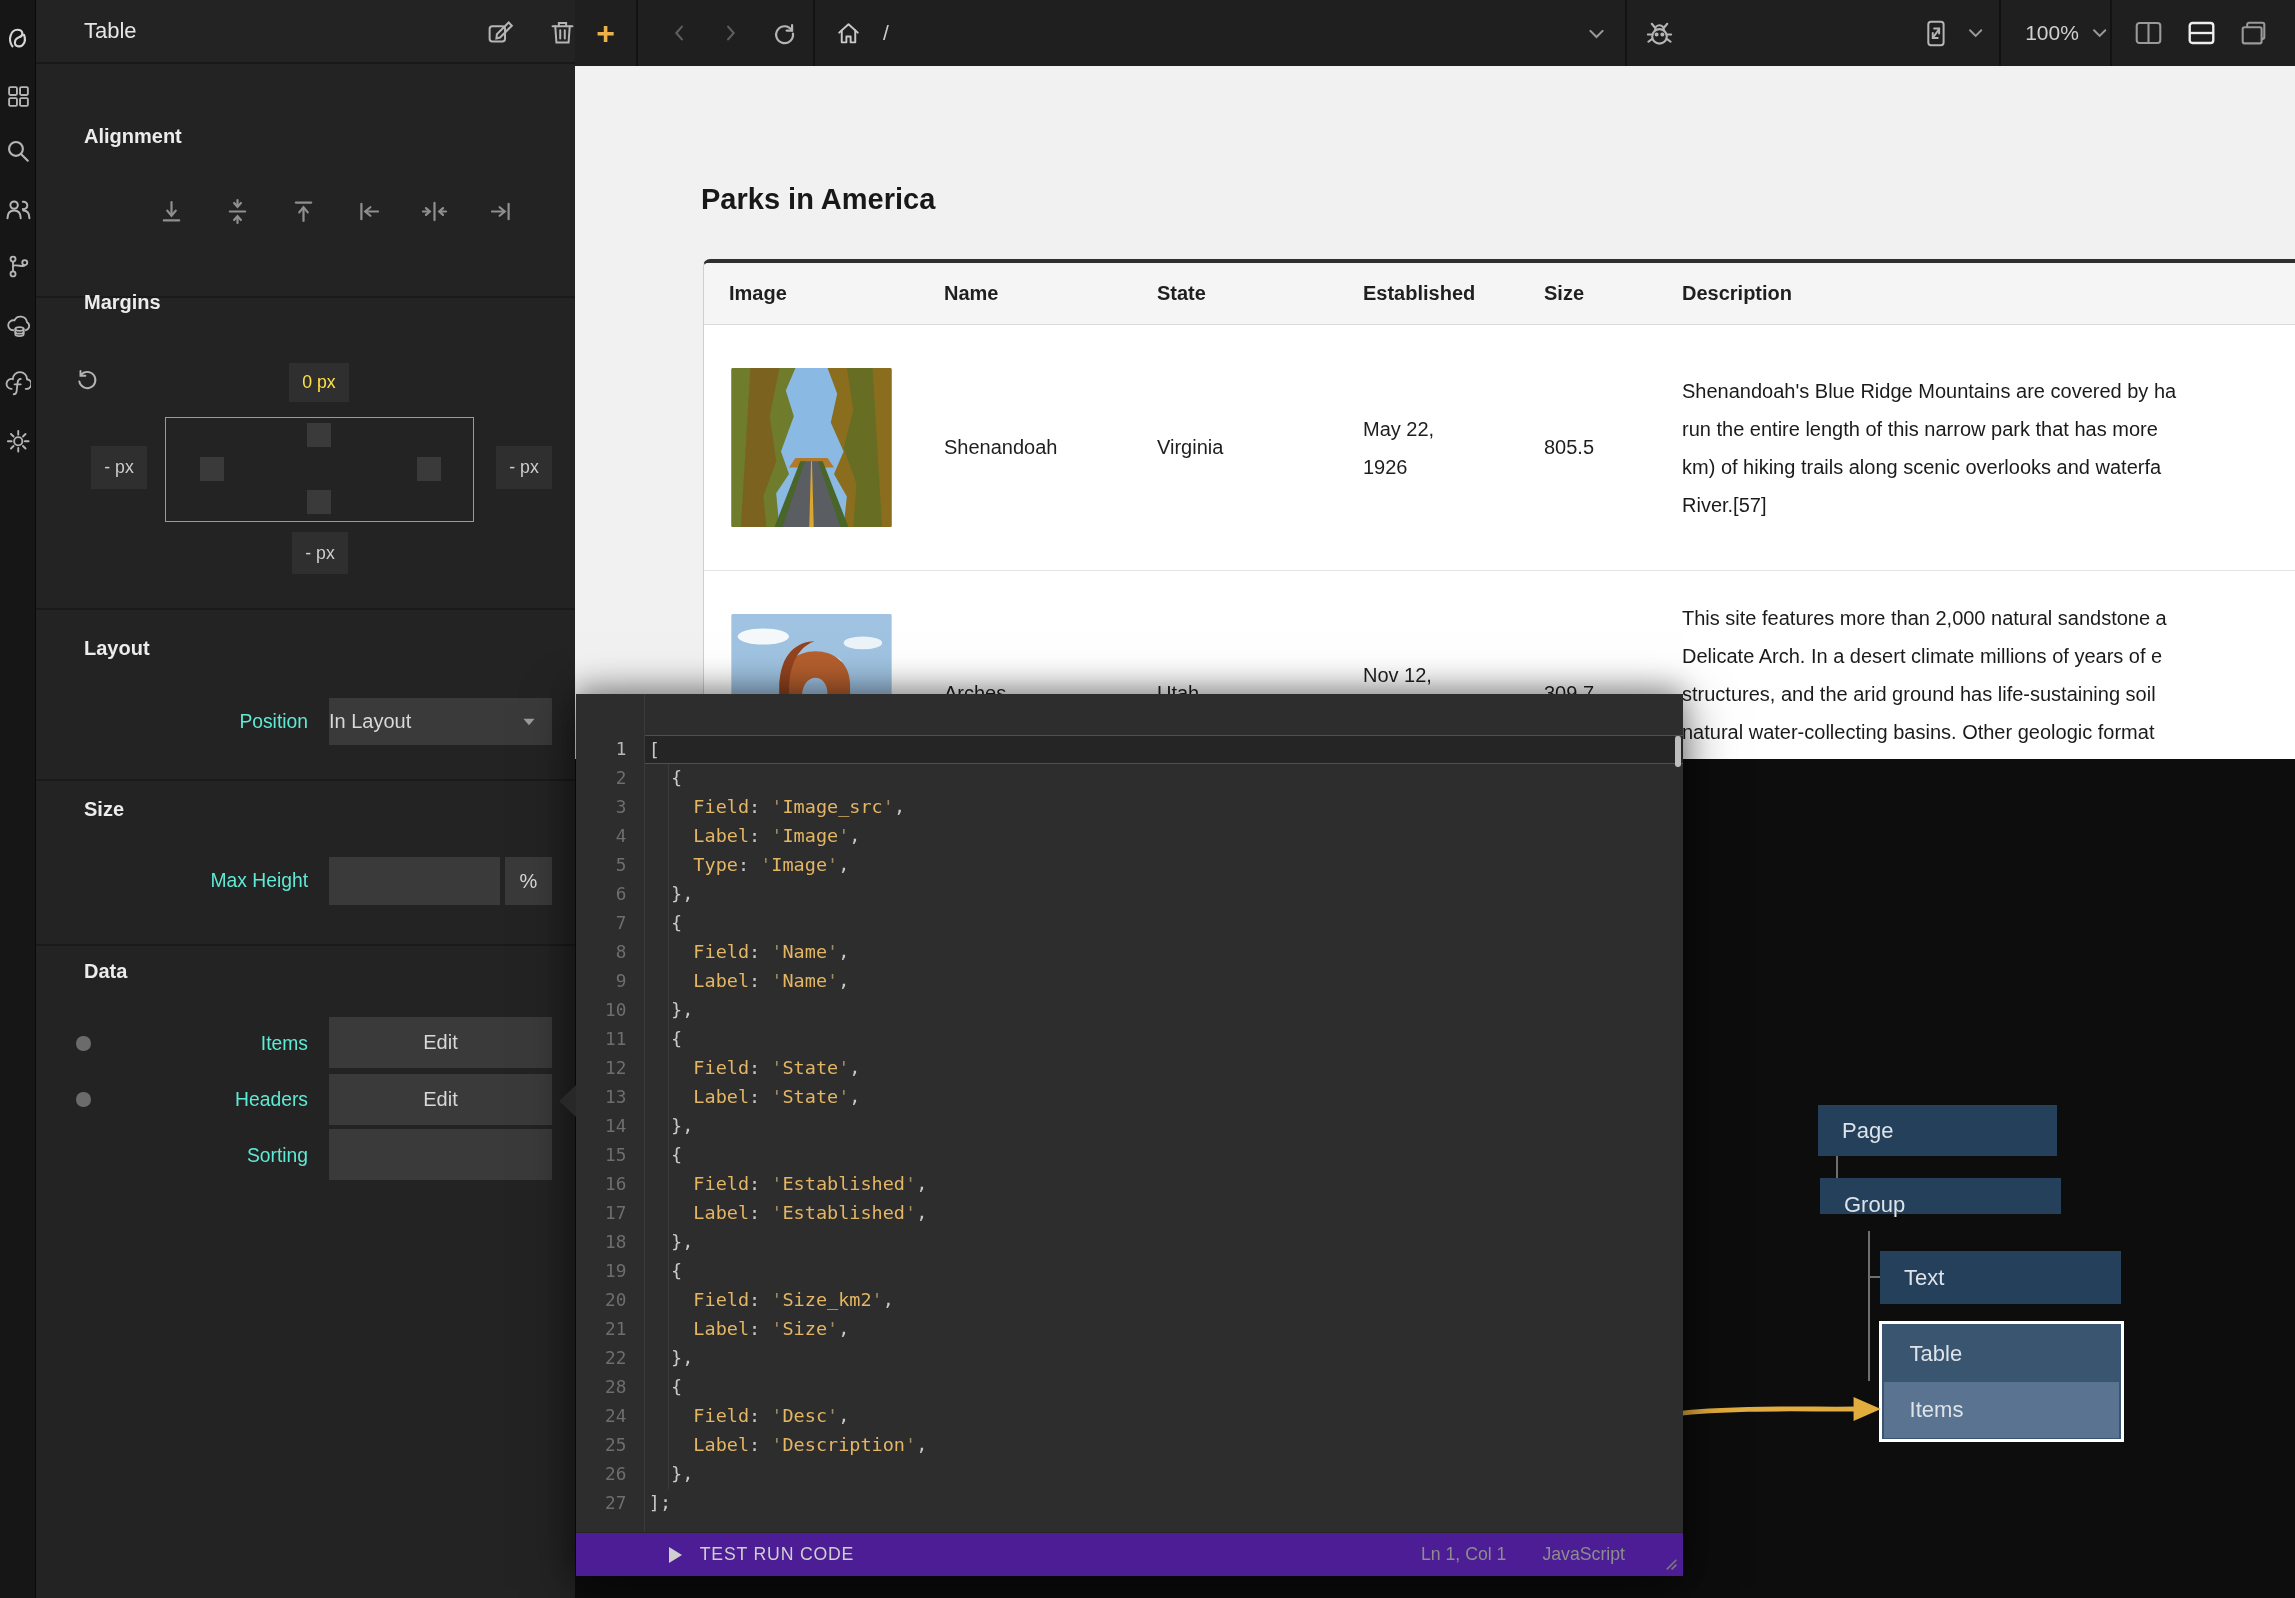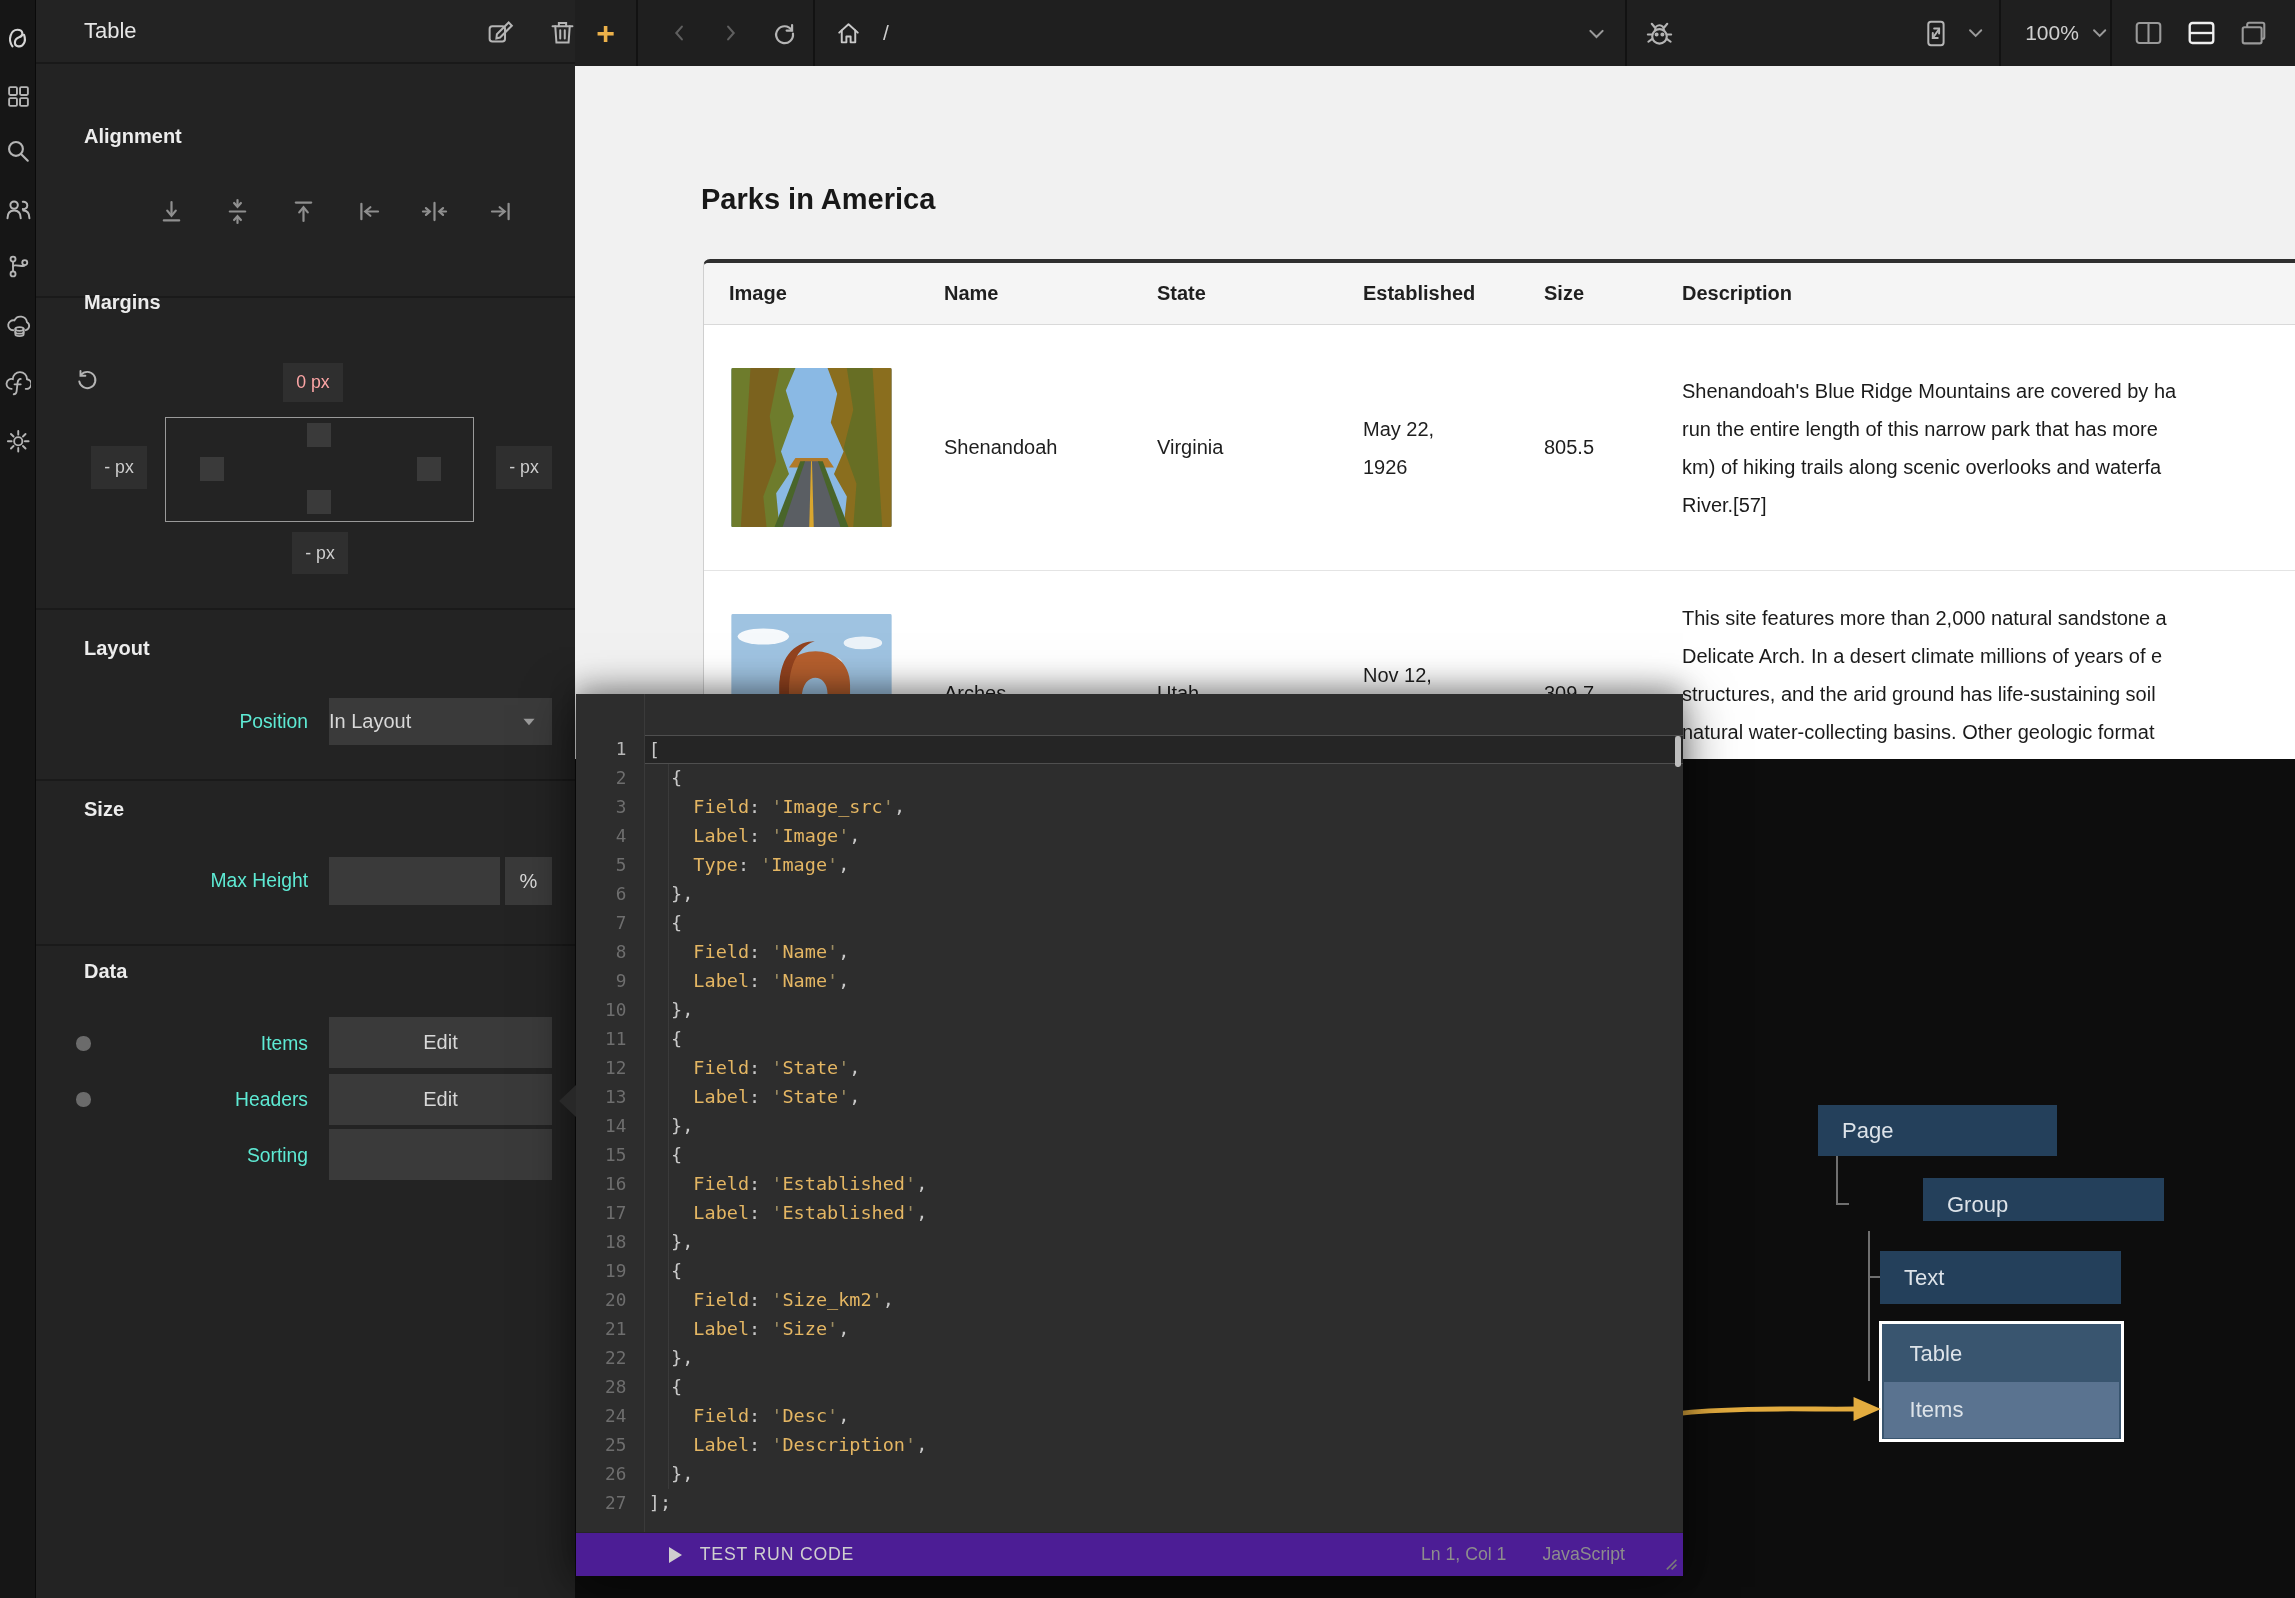--- a/index.html
+++ b/index.html
@@ -235,21 +235,21 @@
 
   <div class="divider" style="top:296px"></div>
 
   <div class="sec-label" style="top:291px">Margins</div>
   <span style="position:absolute; left:38px; top:366px">
     <svg width="26" height="26" viewBox="0 0 32 32" fill="none" stroke="#B5B5B5" stroke-width="2.4" stroke-linecap="round">
         <path d="M8 6 L8 12 L14 12"></path>
         <path d="M8.5 11 A10 10 0 1 1 6.5 19"></path>
       </svg>
   </span>
-  <div class="mbox" style="left:247px; top:363px; width:60px; height:39px; color:#fca5a5">0 px</div>
+  <div class="mbox" style="left:253px; top:363px; width:60px; height:39px; color:#fde047">0 px</div>
   <div id="margin-rect">
     <div class="mhandle" style="left:141px; top:4.8px"></div>
     <div class="mhandle" style="left:141px; top:72px"></div>
     <div class="mhandle" style="left:34px;  top:39px"></div>
     <div class="mhandle" style="left:251px; top:39px"></div>
   </div>
   <div class="mbox" style="left:55px;  top:446px; width:56px; height:43px">- px</div>
   <div class="mbox" style="left:460px; top:446px; width:56px; height:43px">- px</div>
   <div class="mbox" style="left:256px; top:532px; width:56px; height:42px">- px</div>
 
@@ -421,21 +421,21 @@
 </div>
   </div>
 </div>
 
 <div id="nodepane">
   <div class="conn" style="left:1261px; top:397px; width:1.6px;  height:48px"></div>
   <div class="conn" style="left:1261px; top:444px; width:13px; height:1.6px"></div>
   <div class="conn" style="left:1293px; top:472px; width:1.6px;  height:150px"></div>
   <div class="conn" style="left:1293px; top:517px; width:12px; height:1.6px"></div>
   <div class="node" style="left:1243px; top:346px; width:239px">Page</div>
-  <div class="node" style="left:1348px; top:419px; width:241px; height:43px; line-height:53px">Group</div>
+  <div class="node" style="left:1245px; top:419px; width:241px; height:36px; line-height:53px">Group</div>
   <div class="node" style="left:1305px; top:492px; width:241px; height:53px; line-height:53px">Text</div>
   <div id="table-node">
     <div class="nrow">Table</div>
     <div class="nrow" id="node-items-row">Items</div>
   </div>
   <svg style="position:absolute; left:0; top:0; z-index:30" width="1720" height="840" viewBox="0 0 2139 1044">
     <path d="M1368 814 C1450 805 1540 809 1592 808" stroke="#E3AC3F" stroke-width="6" fill="none"></path>
     <polygon points="1590,793 1624,808 1590,823" fill="#E3AC3F"></polygon>
   </svg>
 </div>

